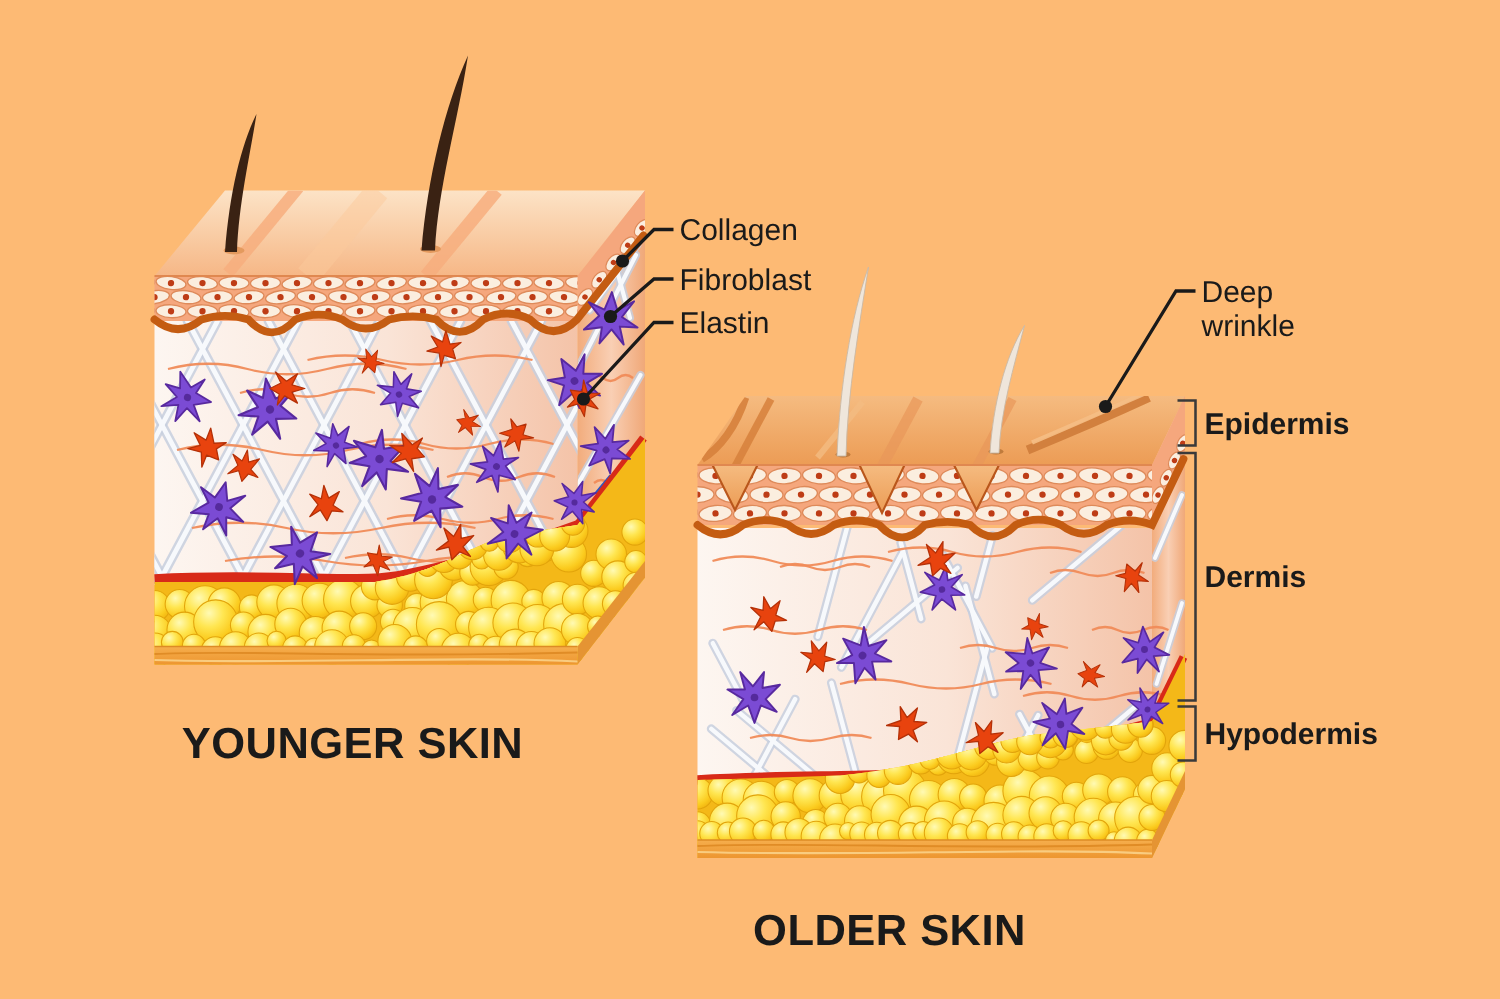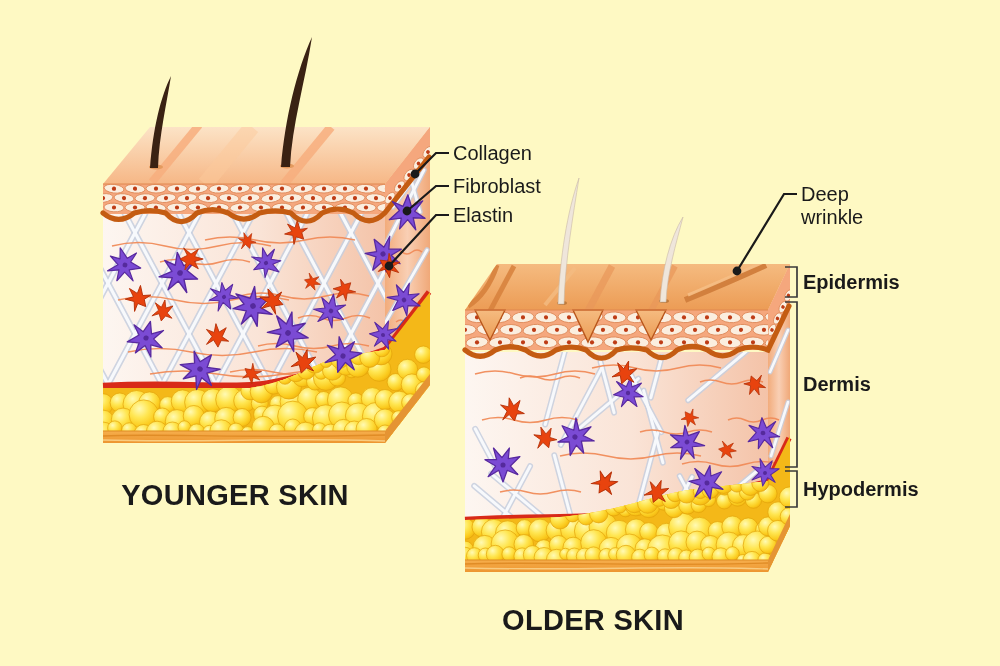--- a/index.html
+++ b/index.html
@@ -1,16 +1,16 @@
 <!DOCTYPE html>
 <html><head>
 <meta charset="utf-8">
 <style>
   html,body{margin:0;padding:0;background:#ffffff;}
-  .stage{position:relative;width:1000px;height:666px;background:#fef9c3;overflow:hidden;}
+  .stage{position:relative;width:1000px;height:666px;background:#fdba74;overflow:hidden;}
   svg{display:block;}
   text{font-family:"Liberation Sans","DejaVu Sans",sans-serif;fill:#1a1a1a;}
   .callout{font-size:20px;font-weight:500;}
   .layer{font-size:20px;font-weight:700;}
   .title{font-size:29px;font-weight:800;letter-spacing:.3px;}
   .leader{stroke:#1a1a1a;stroke-width:2.2;fill:none;}
   .dot{fill:#1a1a1a;}
   .bracket{stroke:#3a3a3a;stroke-width:1.7;fill:none;}
 </style>
 </head>

